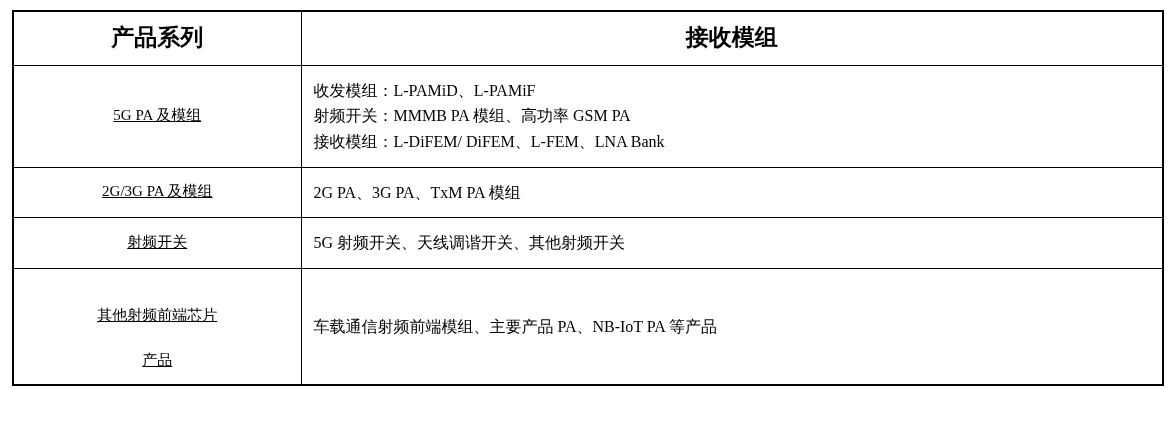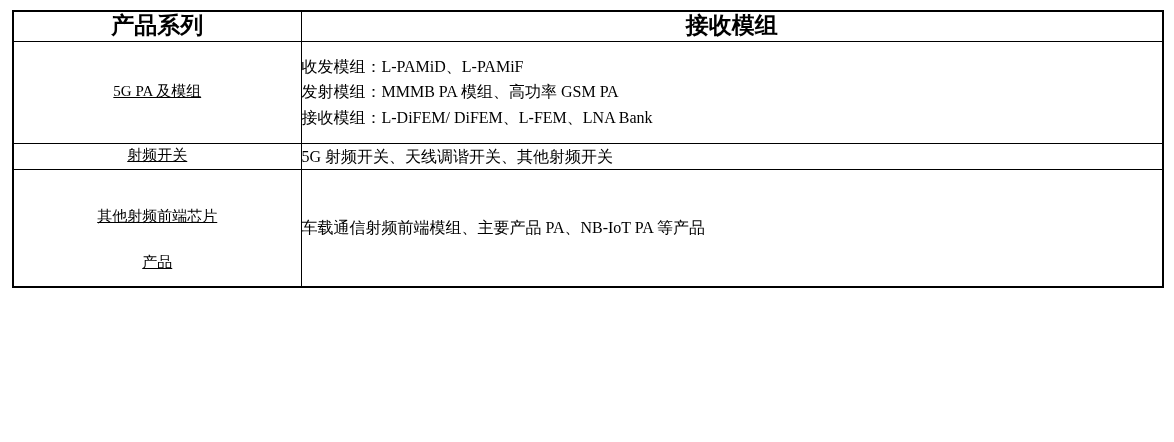--- a/index.html
+++ b/index.html
@@ -22,21 +22,21 @@
   }
   table.product-table {
     width: 1150px;
     border-collapse: collapse;
     table-layout: fixed;
     margin: 0;
   }
   table.product-table td,
   table.product-table th {
     border: 1px solid #000000;
-    padding: 0;
+    padding: 12px;
     vertical-align: middle;
   }
   
   table.product-table {
     border: 2px solid #000000;
   }
   col.c1 { width: 288px; }
   col.c2 { width: 862px; }
 
   .hdr-cell {
@@ -86,22 +86,28 @@
       <tr>
         <th class="hdr-cell">产品系列</th>
         <th class="hdr-cell">接收模组</th>
       </tr>
     </thead>
     <tbody>
       <tr class="row-tall">
         <td class="cat-cell">5G PA 及模组</td>
         <td class="prod-cell">
           <span class="line">收发模组：L-PAMiD、L-PAMiF</span>
-          <span class="line">发射模组：MMMB PA 模组、高功率 GSM PA</span>
+          <span class="line">射频开关：MMMB PA 模组、高功率 GSM PA</span>
           <span class="line">接收模组：L-DiFEM/ DiFEM、L-FEM、LNA Bank</span>
+        </td>
+      </tr>
+      <tr>
+        <td class="cat-cell">2G/3G PA 及模组</td>
+        <td class="prod-cell">
+          <span class="line">2G PA、3G PA、TxM PA 模组</span>
         </td>
       </tr>
       <tr>
         <td class="cat-cell">射频开关</td>
         <td class="prod-cell">
           <span class="line">5G 射频开关、天线调谐开关、其他射频开关</span>
         </td>
       </tr>
       <tr class="row-tall">
         <td class="cat-cell">

